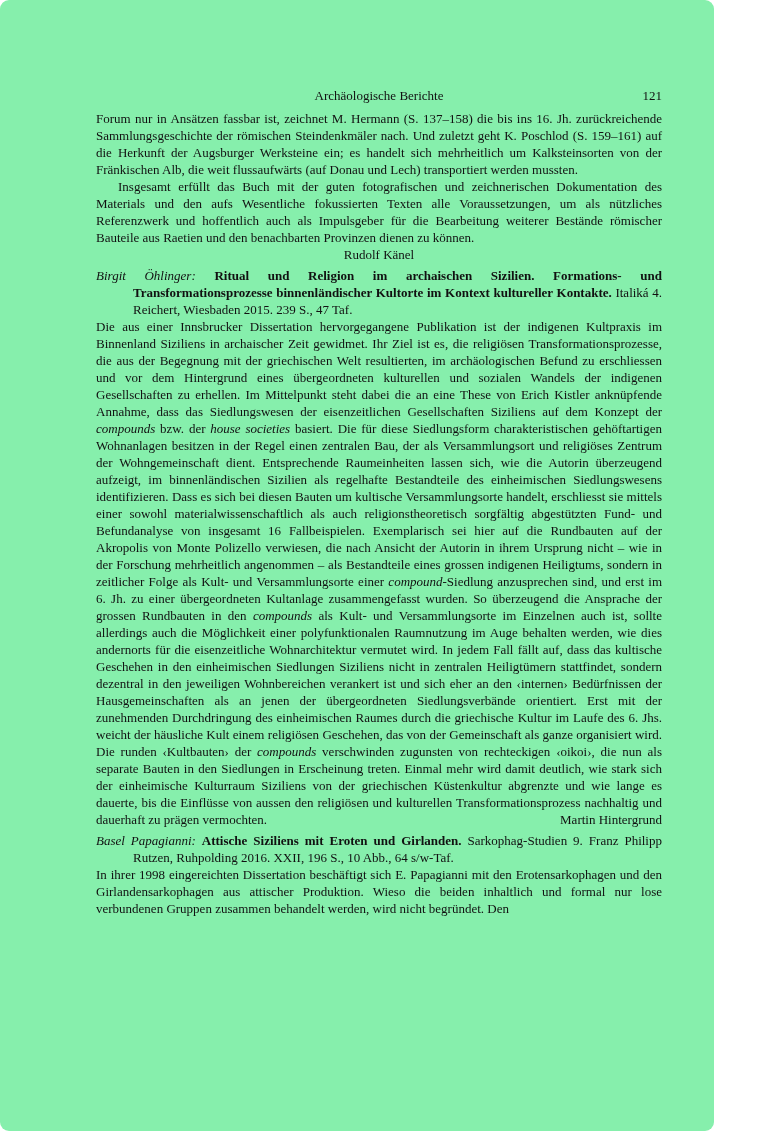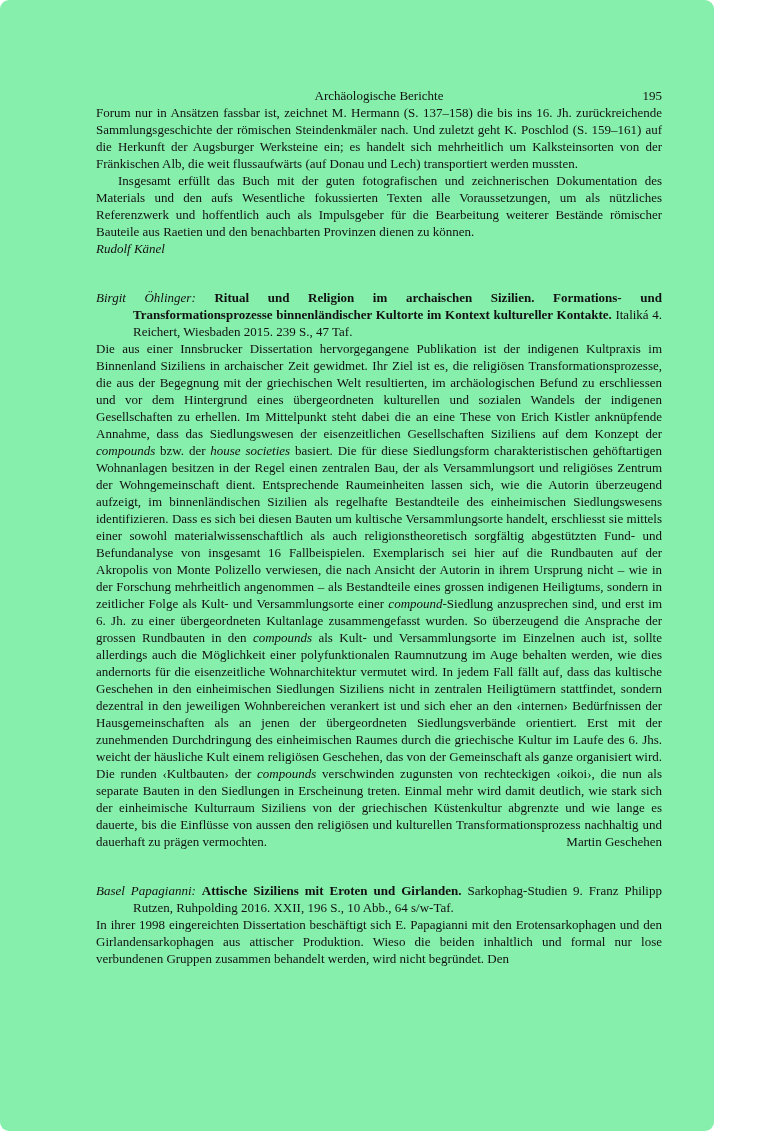--- a/index.html
+++ b/index.html
@@ -33,28 +33,27 @@
   .running-head .pagenum {
     position: absolute;
     right: 0;
     top: 0;
   }
   .para {
     text-align: justify;
     hyphens: auto;
     -webkit-hyphens: auto;
   }
-  .para.first { }
+  .para.first { margin-top: 6px; }
   .para.indent { text-indent: 22px; }
   .signature-line {
-    text-align: left;
-    font-style: italic;
+    text-align: center;
   }
   .review {
-    margin-top: 32px;
+    margin-top: 4px;
   }
   .review-heading {
     text-align: justify;
     padding-left: 37px;
     text-indent: -37px;
     hyphens: auto;
     -webkit-hyphens: auto;
   }
   .run-i { font-style: italic; }
   .run-b { font-weight: bold; }
@@ -78,34 +77,34 @@
 </style>
 </head>
 <body>
 
 <div class="page">
 
   <div class="content">
 
     <div class="running-head">
       <span>Archäologische Berichte</span>
-      <span class="pagenum">195</span>
+      <span class="pagenum">121</span>
     </div>
 
     <div>
       <div class="para first">Forum nur in Ansätzen fassbar ist, zeichnet M. Hermann (S. 137–158) die bis ins 16. Jh. zurückreichende Sammlungsgeschichte der römischen Steindenkmäler nach. Und zuletzt geht K. Poschlod (S. 159–161) auf die Herkunft der Augsburger Werksteine ein; es handelt sich mehrheitlich um Kalksteinsorten von der Fränkischen Alb, die weit flussaufwärts (auf Donau und Lech) transportiert werden mussten.</div>
       <div class="para indent">Insgesamt erfüllt das Buch mit der guten fotografischen und zeichnerischen Dokumentation des Materials und den aufs Wesentliche fokussierten Texten alle Voraussetzungen, um als nützliches Referenzwerk und hoffentlich auch als Impulsgeber für die Bearbeitung weiterer Bestände römischer Bauteile aus Raetien und den benachbarten Provinzen dienen zu können.</div>
       <div class="signature-line">Rudolf Känel</div>
     </div>
 
     <div class="review">
       <div class="review-heading"><span class="run-i">Birgit Öhlinger: </span><span class="run-b">Ritual und Religion im archaischen Sizilien. Formations- und Transformationsprozesse binnenländischer Kultorte im Kontext kultureller Kontakte.</span><span> Italiká 4. Reichert, Wiesbaden 2015. 239 S., 47 Taf.</span></div>
       <div class="para">
         <span><span>Die aus einer Innsbrucker Dissertation hervorgegangene Publikation ist der indigenen Kultpraxis im Binnenland Siziliens in archaischer Zeit gewidmet. Ihr Ziel ist es, die religiösen Transformationsprozesse, die aus der Begegnung mit der griechischen Welt resultierten, im archäologischen Befund zu erschliessen und vor dem Hintergrund eines übergeordneten kulturellen und sozialen Wandels der indigenen Gesellschaften zu erhellen. Im Mittelpunkt steht dabei die an eine These von Erich Kistler anknüpfende Annahme, dass das Siedlungswesen der eisenzeitlichen Gesellschaften Siziliens auf dem Konzept der </span><span class="run-i">compounds</span><span> bzw. der </span><span class="run-i">house societies</span><span> basiert. Die für diese Siedlungsform charakteristischen gehöftartigen Wohnanlagen besitzen in der Regel einen zentralen Bau, der als Versammlungsort und religiöses Zentrum der Wohngemeinschaft dient. Entsprechende Raumeinheiten lassen sich, wie die Autorin überzeugend aufzeigt, im binnenländischen Sizilien als regelhafte Bestandteile des einheimischen Siedlungswesens identifizieren. Dass es sich bei diesen Bauten um kultische Versammlungsorte handelt, erschliesst sie mittels einer sowohl materialwissenschaftlich als auch religionstheoretisch sorgfältig abgestützten Fund- und Befundanalyse von insgesamt 16 Fallbeispielen. Exemplarisch sei hier auf die Rundbauten auf der Akropolis von Monte Polizello verwiesen, die nach Ansicht der Autorin in ihrem Ursprung nicht – wie in der Forschung mehrheitlich angenommen – als Bestandteile eines grossen indigenen Heiligtums, sondern in zeitlicher Folge als Kult- und Versammlungsorte einer </span><span class="run-i">compound</span><span>-Siedlung anzusprechen sind, und erst im 6. Jh. zu einer übergeordneten Kultanlage zusammengefasst wurden. So überzeugend die Ansprache der grossen Rundbauten in den </span><span class="run-i">compounds</span><span> als Kult- und Versammlungsorte im Einzelnen auch ist, sollte allerdings auch die Möglichkeit einer polyfunktionalen Raumnutzung im Auge behalten werden, wie dies andernorts für die eisenzeitliche Wohnarchitektur vermutet wird. In jedem Fall fällt auf, dass das kultische Geschehen in den einheimischen Siedlungen Siziliens nicht in zentralen Heiligtümern stattfindet, sondern dezentral in den jeweiligen Wohnbereichen verankert ist und sich eher an den ‹internen› Bedürfnissen der Hausgemeinschaften als an jenen der übergeordneten Siedlungsverbände orientiert. Erst mit der zunehmenden Durchdringung des einheimischen Raumes durch die griechische Kultur im Laufe des 6. Jhs. weicht der häusliche Kult einem religiösen Geschehen, das von der Gemeinschaft als ganze organisiert wird. Die runden ‹Kultbauten› der </span><span class="run-i">compounds</span><span> verschwinden zugunsten von rechteckigen ‹oikoi›, die nun als separate Bauten in den Siedlungen in Erscheinung treten. Einmal mehr wird damit deutlich, wie stark sich der einheimische Kulturraum Siziliens von der griechischen Küstenkultur abgrenzte und wie lange es dauerte, bis die Einflüsse von aussen den religiösen und kulturellen Transformationsprozess nachhaltig und dauerhaft zu prägen vermochten.</span></span>
-        <span class="sig-float">Martin Geschehen</span>
+        <span class="sig-float">Martin Hintergrund</span>
       </div>
     </div>
 
     <div class="review">
       <div class="review-heading"><span class="run-i">Basel Papagianni: </span><span class="run-b">Attische Siziliens mit Eroten und Girlanden.</span><span> Sarkophag-Studien 9. Franz Philipp Rutzen, Ruhpolding 2016. XXII, 196 S., 10 Abb., 64 s/w-Taf.</span></div>
       <div class="para">In ihrer 1998 eingereichten Dissertation beschäftigt sich E. Papagianni mit den Erotensarkophagen und den Girlandensarkophagen aus attischer Produktion. Wieso die beiden inhaltlich und formal nur lose verbundenen Gruppen zusammen behandelt werden, wird nicht begründet. Den</div>
     </div>
 
   </div>
 

